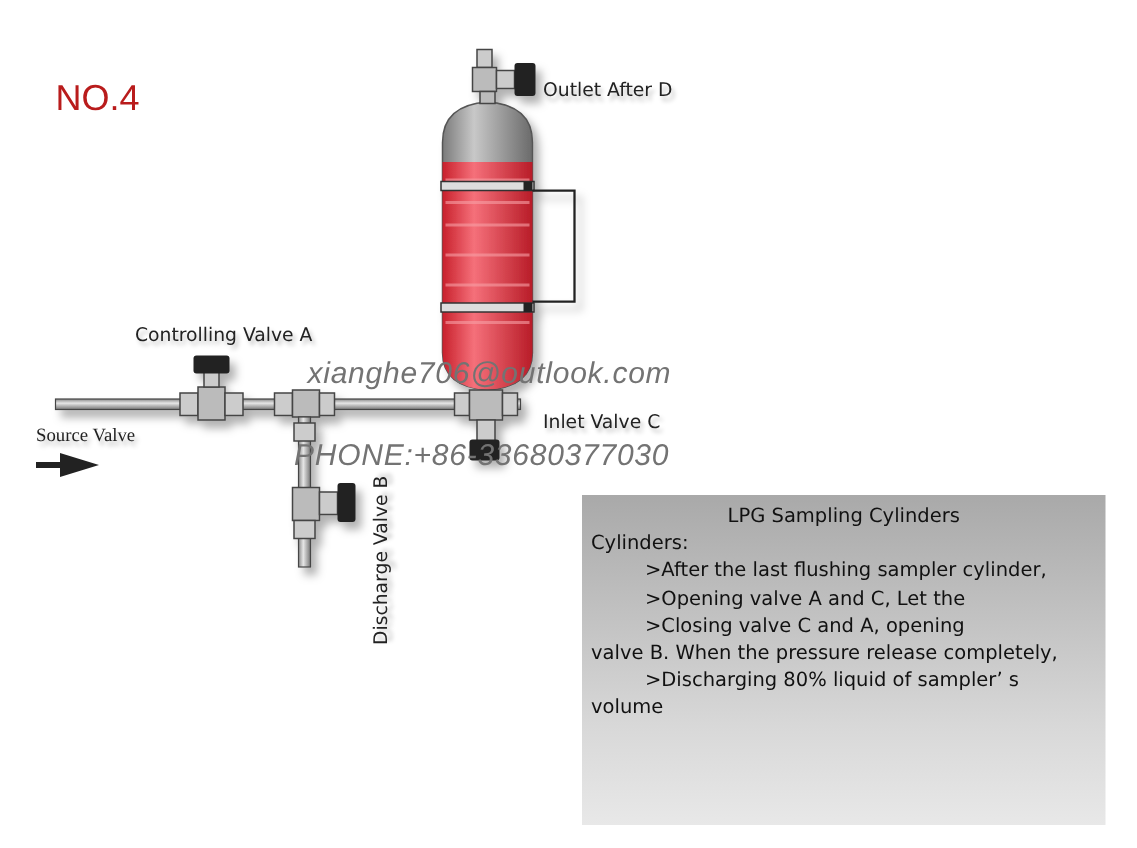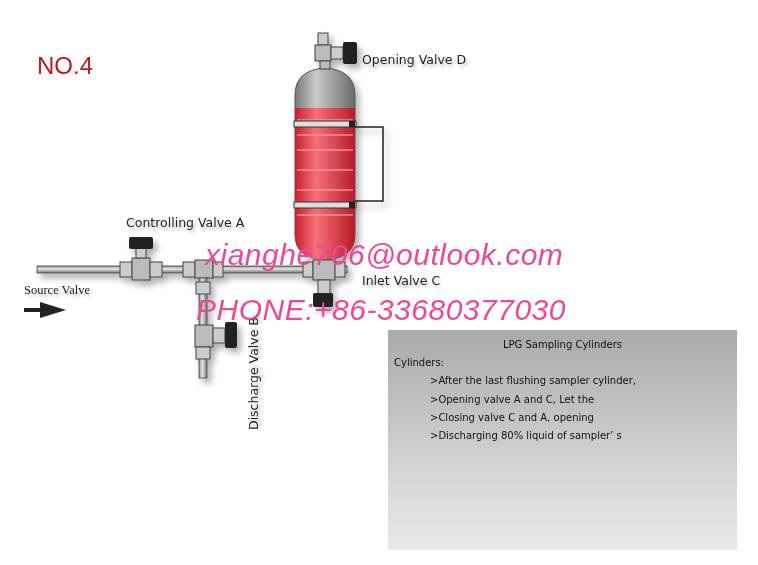--- a/index.html
+++ b/index.html
@@ -1,22 +1,22 @@
 <!DOCTYPE html>
 <html><head>
 <meta charset="utf-8">
 <style>
   html,body{margin:0;padding:0;background:#fff;}
   body{width:758px;height:565px;position:relative;overflow:hidden;font-family:"DejaVu Sans",sans-serif;}
   .abs{position:absolute;}
   .lbl{font-size:12.5px;color:#222;text-shadow:2px 3px 3px rgba(0,0,0,0.25);white-space:nowrap;}
   #title{left:37px;top:20px;font-size:24px;color:#b91c1c;font-family:"Liberation Sans",sans-serif;margin-top:32px;}
   #diagram{left:0;top:0;}
-  .wm{font-family:"Liberation Sans",sans-serif;font-style:italic;font-size:30px;color:#ec4899;white-space:nowrap;letter-spacing:0.5px;}
-  #note{left:388px;top:330px;width:349px;height:220px;background:linear-gradient(#a9a9a9,#d8d8d8 70%,#e8e8e8);color:#111;font-size:10px;line-height:18.2px;box-sizing:border-box;padding:6px 6px;}
+  .wm{font-family:"Liberation Sans",sans-serif;font-style:italic;font-size:20px;color:#737373;white-space:nowrap;letter-spacing:0.5px;}
+  #note{left:388px;top:330px;width:349px;height:220px;background:linear-gradient(#a9a9a9,#d8d8d8 70%,#e8e8e8);color:#111;font-size:13px;line-height:18.2px;box-sizing:border-box;padding:6px 6px;}
   #note .t{text-align:center;}
   #note .ind{padding-left:36px;}
 </style>
 </head>
 <body>
 
 <div id="title" class="abs">NO.4</div>
 
 <svg id="diagram" class="abs" width="758" height="565">
   <defs>
@@ -98,29 +98,31 @@
     <rect x="225" y="322" width="12" height="26" rx="2" fill="#222"></rect>
     <rect x="196" y="347" width="14" height="12" fill="#ccc" stroke="#444"></rect>
   </g>
 
   <g>
     <rect x="24" y="308" width="20" height="4" fill="#222"></rect>
     <polygon points="40,302 66,310 40,318" fill="#222"></polygon>
   </g>
 </svg>
 
-<div class="abs lbl" style="left:362px;top:52px;">Opening Valve D</div>
-<div class="abs lbl" style="left:90px;top:215px;margin-left:36px;">Controlling Valve A</div>
+<div class="abs lbl" style="left:362px;top:52px;">Outlet After D</div>
+<div class="abs lbl" style="left:90px;top:215px;">Controlling Valve A</div>
 <div class="abs lbl" style="left:24px;top:283px;font-family:Liberation Serif, serif;">Source Valve</div>
 <div class="abs lbl" style="left:362px;top:273px;text-align:right;">Inlet Valve C</div>
 <div class="abs lbl" style="left:200px;top:374px;transform:rotate(-90deg);transform-origin:left top;left:246px;top:430px;">Discharge Valve B</div>
 
 <div class="abs wm" style="left:205px;top:238px;">xianghe706@outlook.com</div>
 <div class="abs wm" style="left:196px;top:293px;">PHONE:+86-33680377030</div>
 
 <div id="note" class="abs">
   <div class="t">LPG Sampling Cylinders</div>
   <div>Cylinders:</div>
   <div class="ind">&gt;After the last flushing sampler cylinder,</div>
   <div class="ind">&gt;Opening valve A and C, Let the</div>
   <div class="ind">&gt;Closing valve C and A, opening</div>
+  <div>valve B. When the pressure release completely,</div>
   <div class="ind">&gt;Discharging 80% liquid of sampler’ s</div>
+  <div>volume</div>
 </div>
 
 </body></html>

